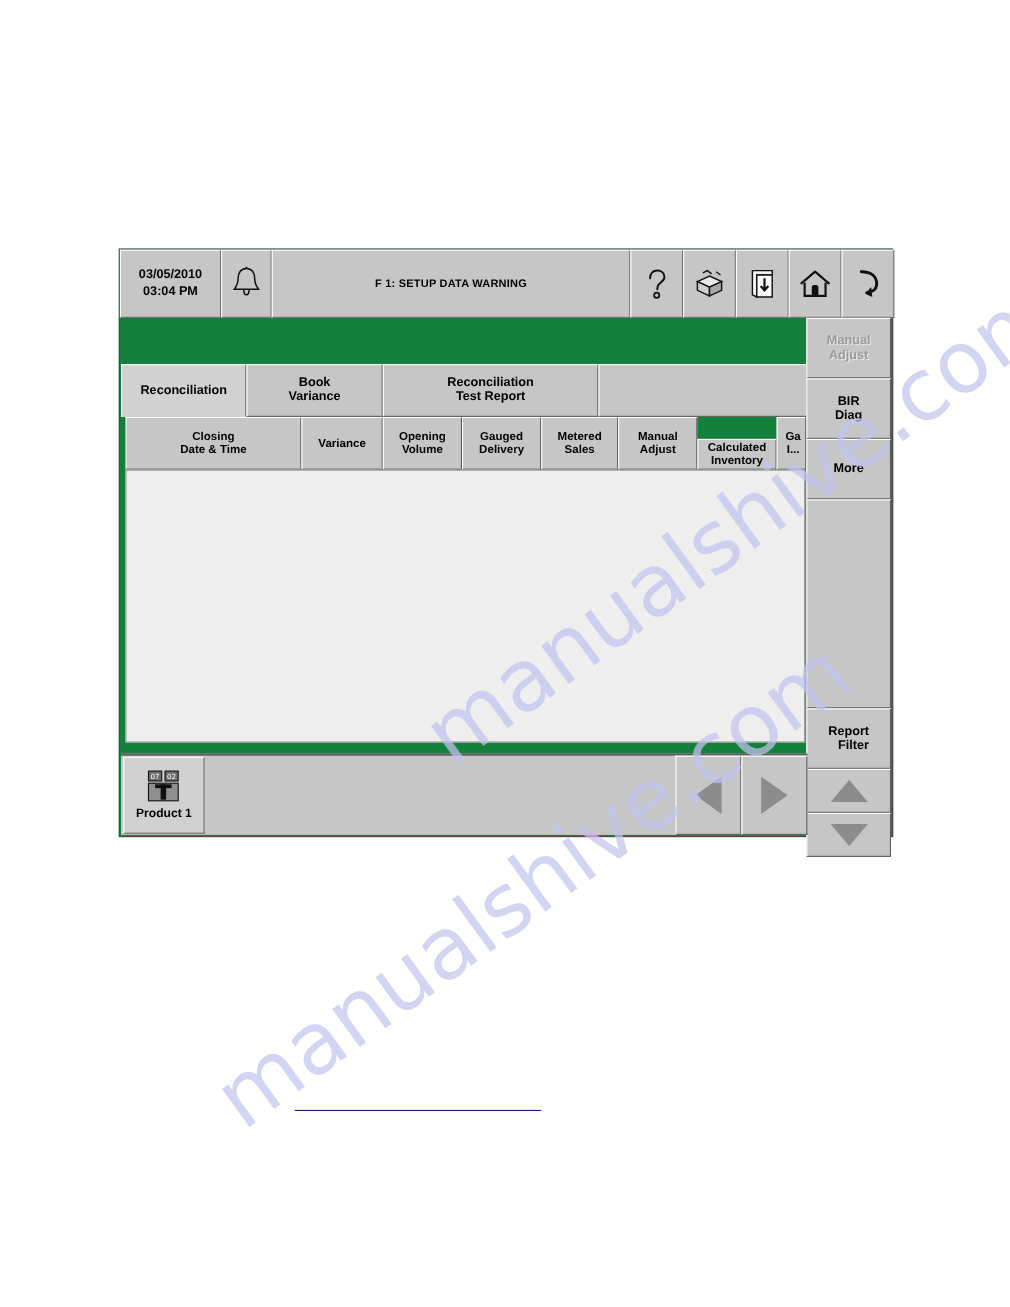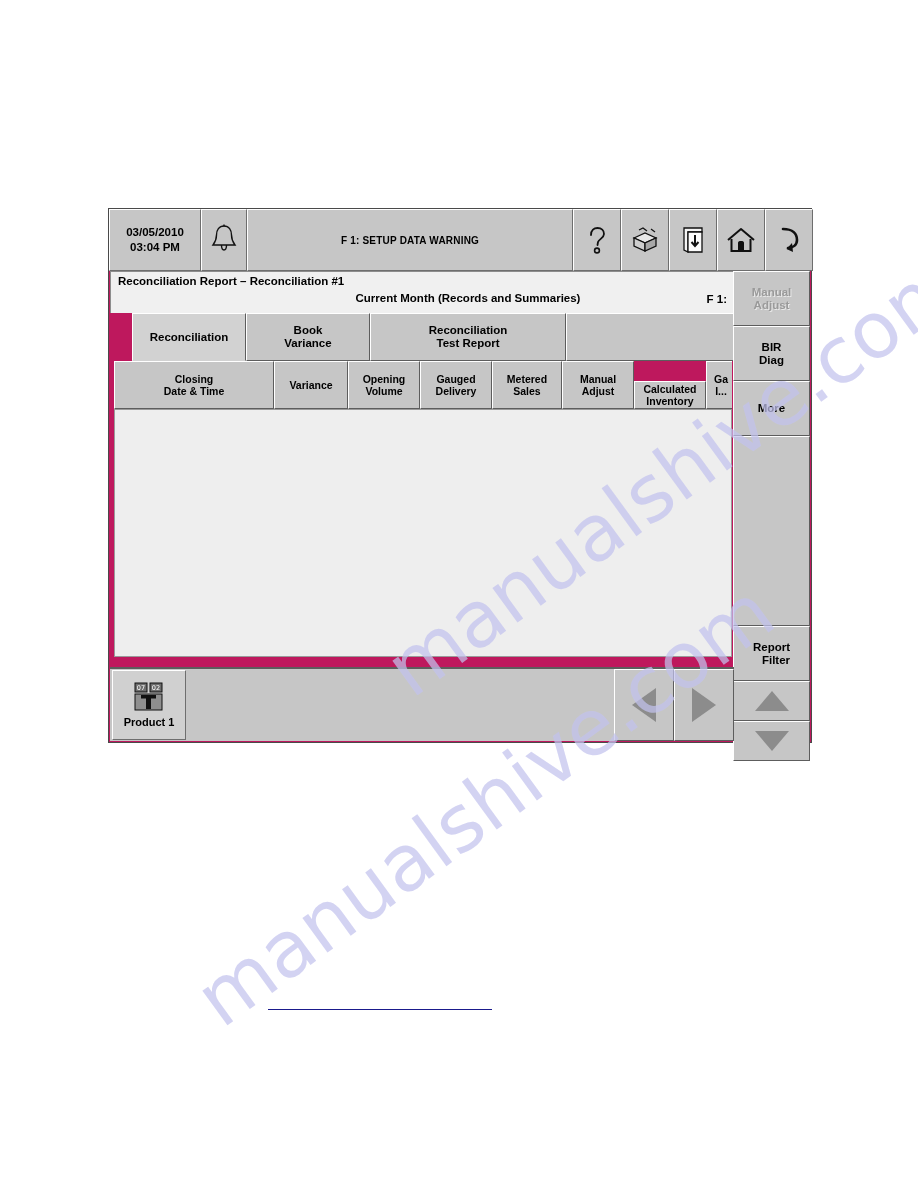--- a/index.html
+++ b/index.html
@@ -35,24 +35,24 @@
     transform: rotate(-36deg);
     opacity: 0.72;
   }
   .wm-1 { left: 140px; top: 760px; }
   .wm-2 { left: 330px; top: 430px; }
 
   
   .device {
     position: absolute;
     left: 108px;
-    top: 208px;
+    top: 226px;
     width: 704px;
     height: 535px;
-    background: #be185d;
+    background: #15803d;
     border: 1px solid #4a4a4a;
     box-sizing: border-box;
     z-index: 10;
   }
 
   
   .topbar {
     position: absolute;
     left: 0; top: 0;
     width: 704px;
@@ -131,21 +131,20 @@
 
   
   .tabs {
     position: absolute;
     left: 1px;
     top: 104px;
     width: 624px;
     height: 48px;
     display: flex;
     box-sizing: border-box;
-    padding-left: 22px;
   }
   .tab {
     background: #c6c6c6;
     border: 1px solid #ffffff;
     border-right-color: #5d5d5d;
     border-bottom-color: #5d5d5d;
     box-sizing: border-box;
     display: flex;
     align-items: center;
     justify-content: center;
@@ -421,25 +420,20 @@
     <div class="tb-cell tb-icon">
       <span>
         <svg width="28" height="30" viewBox="0 0 28 30">
           <path d="M8 4 C18 4 22 9 22 15 C22 20 18 23 13 23" fill="none" stroke="#111" stroke-width="2.6" stroke-linecap="round"></path>
           <path d="M17 18 L11.5 24 L18 27 Z" fill="#111"></path>
         </svg>
       </span>
     </div>
   </div>
 
-  <div class="titlewrap">
-    <div class="title-main">Reconciliation Report  –  Reconciliation #1</div>
-    <div class="title-f">F 1:</div>
-    <div class="title-sub">Current Month (Records and Summaries)</div>
-  </div>
 
   <div class="tabs">
     <div class="tab tab-0 active">
       <span>Reconciliation</span>
     </div>
     <div class="tab tab-1">
       <div>
         <div>Book</div>
         <div>Variance</div>
       </div>

